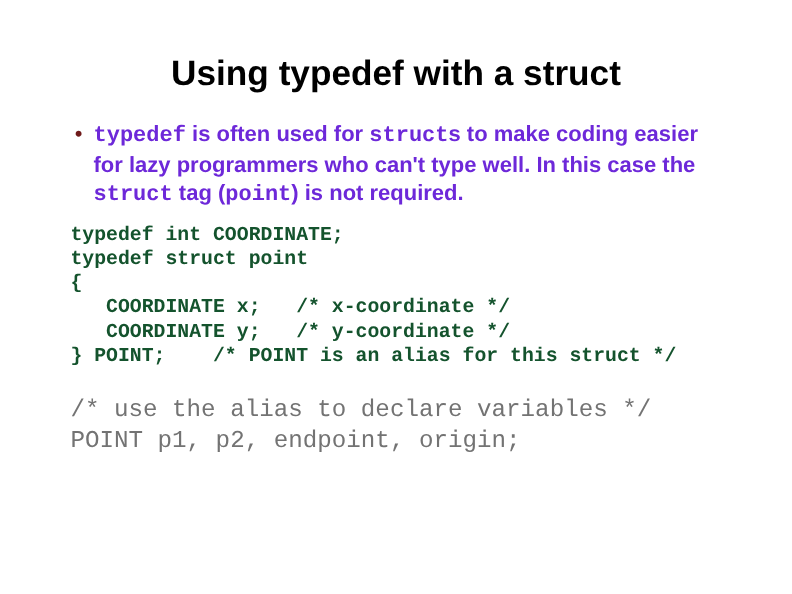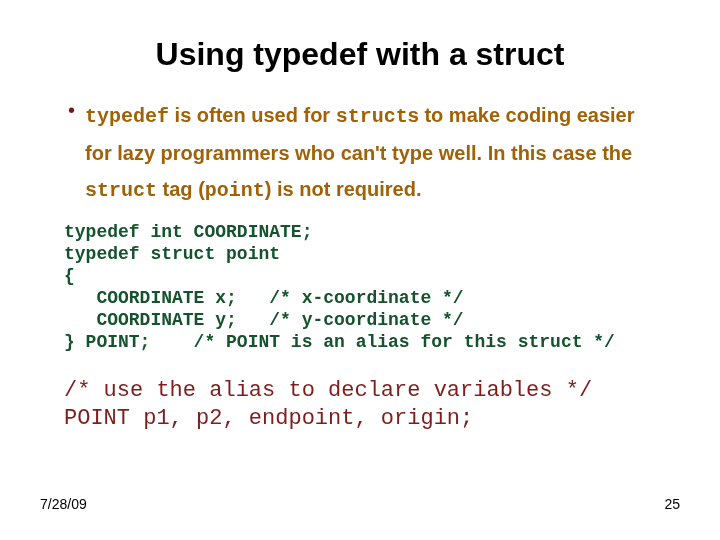--- a/index.html
+++ b/index.html
@@ -10,21 +10,21 @@
     background: #fff;
     font-family: Arial, Helvetica, sans-serif;
     color: #000;
     overflow: hidden;
   }
   .slide {
     position: relative;
     width: 720px;
     height: 540px;
     box-sizing: border-box;
-    padding: 36px 40px 0 40px;
+    padding: 48px 40px 0 40px;
   }
   .title {
     text-align: center;
     font-weight: bold;
     font-size: 32px;
     margin: 0 0 24px 0;
     color: #000;
   }
   .bullet-row {
     display: flex;
@@ -32,40 +32,40 @@
     margin: 0 28px 12px 28px;
   }
   .bullet-dot {
     color: #6f1a1a;
     font-size: 20px;
     line-height: 26px;
     margin-right: 10px;
     flex: 0 0 auto;
   }
   .bullet-text {
-    color: #a16207;
+    color: #6d28d9;
     font-weight: bold;
     font-size: 20px;
-    line-height: 36px;
+    line-height: 26px;
   }
   .bullet-text .mono {
     font-family: "Courier New", Courier, monospace;
   }
   .code {
     font-family: "Courier New", Courier, monospace;
     font-weight: bold;
     color: #14532d;
     font-size: 18px;
     line-height: 22px;
     white-space: pre;
     margin: 6px 24px 0 24px;
   }
   .code2 {
     font-family: "Courier New", Courier, monospace;
-    color: #7f1d1d;
+    color: #737373;
     font-size: 22px;
     line-height: 28px;
     white-space: pre;
     margin: 24px 24px 0 24px;
   }
   .footer {
     position: absolute;
     bottom: 28px;
     left: 40px;
     right: 40px;
@@ -93,18 +93,14 @@
   <div class="code">typedef int COORDINATE;
 typedef struct point
 {
    COORDINATE x;   /* x-coordinate */
    COORDINATE y;   /* y-coordinate */
 } POINT;    /* POINT is an alias for this struct */</div>
 
   <div class="code2">/* use the alias to declare variables */
 POINT p1, p2, endpoint, origin;</div>
 
-  <div class="footer">
-    <span>7/28/09</span>
-    <span>25</span>
-  </div>
 
 </div>
 
 </body></html>

